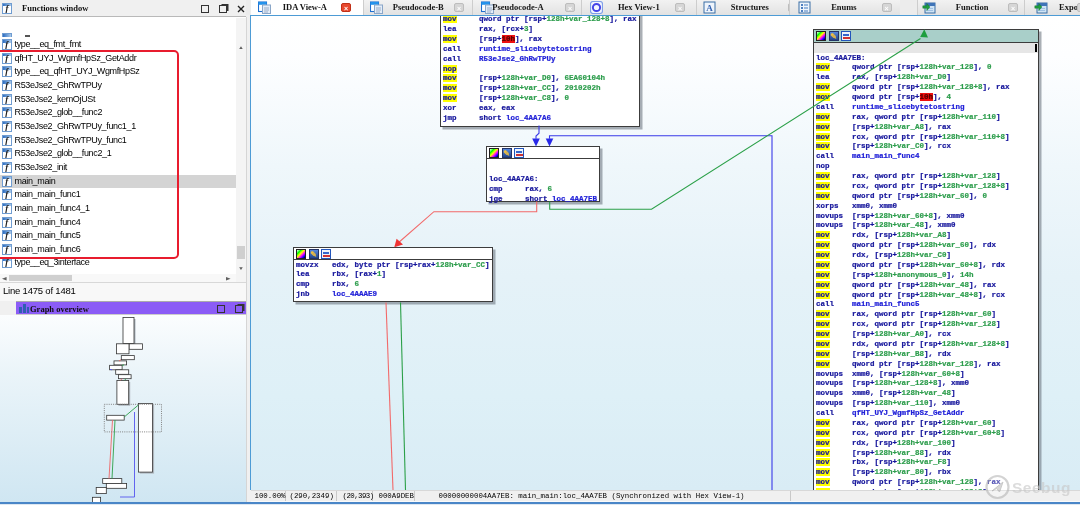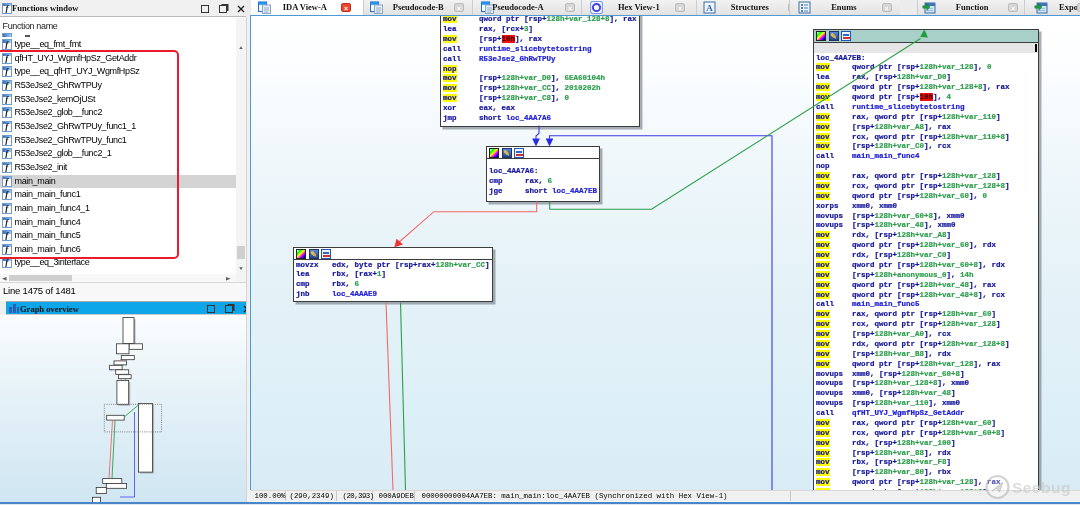--- a/index.html
+++ b/index.html
@@ -33,21 +33,21 @@
 #redbox { left:-20px; top:50px; width:198.5px; height:208.5px; border:2px solid #e81c2e;
   border-radius:5px; background:transparent; z-index:5; }
 
 .sbv { left:236px; top:18px; width:10px; height:264px; background:#f4f4f4; }
 .sbh { left:0; top:273.5px; width:236px; height:8.5px; background:#f8f8f8; }
 .thumb { position:absolute; background:#cfcfcf; }
 .chev { position:absolute; color:#606060; font:6px/7px "Liberation Sans"; transform:scaleY(.8); }
 #linestat { left:0; top:282px; width:246px; height:19px; background:#f8f8f8;
   font:9.5px/15px "Liberation Sans"; color:#000; letter-spacing:-0.2px; padding-left:3px; }
 #gpanel { left:0; top:301px; width:246px; height:204px; background:#f0f0f0; }
-#gtitle { left:6px; top:0px; width:246px; height:13.5px; background:#0ea5e9;
+#gtitle { left:16px; top:0px; width:246px; height:13.5px; background:#8b5cf6;
   border-top:1px solid #ababab; border-bottom:1px solid #cccccc; }
 #gcanvas { left:0; top:14px; width:246px; height:190px;
   background:linear-gradient(180deg,#fbfdfe 0px,#eaf4f9 60px,#cfe6f2 190px); }
 
 
 #tabbar { left:246px; top:0; width:834px; height:15px; background:#ececec; }
 .tab { position:absolute; top:0; height:14.5px; }
 .tab.act { z-index:2;padding-left:16px; }
 .tlbl { position:absolute; top:0; text-align:center; font:bold 8.5px/14.5px "Liberation Serif",serif;
   color:#151515; letter-spacing:0; white-space:nowrap; }
@@ -80,29 +80,28 @@
 
 #wmark { left:972px; top:472px; width:108px; height:32px; z-index:9; opacity:.62; }
 </style></head>
 <body>
 
 <div id="fpanel" class="abs">
   <div id="ftitle" class="abs">
     <span class="fic" style="left:2px;top:2.5px">
         <b>f</b>
       </span>
-    <span class="ptitle abs" style="left:12px;top:0">Functions window</span>
+    <span class="ptitle abs" style="left:22px;top:0">Functions window</span>
     <span class="wbtn" style="left:201px;border:1.5px solid #333"></span>
     <span class="wbtn" style="left:219px;border:1px solid #333;box-shadow:2px -1.5px 0 -0.5px #333"></span>
     <svg class="wbtn" style="left:237px" width="8" height="8">
         <path d="M1 1 L7 7 M7 1 L1 7" stroke="#222" stroke-width="1.4"></path>
       </svg>
   </div>
   <div id="flist" class="abs">
-    <div id="fhead" class="abs">Function name</div>
 
     <div class="abs" style="left:1.5px;top:15px;width:10px;height:4px;border:1px solid #6f9cd1;border-bottom:none;background:linear-gradient(90deg,#2f6fc2,#a8c8e8)"></div>
     <div class="abs" style="left:25px;top:17px;width:5px;height:1.5px;background:#555"></div>
     <div class="frow" style="top:20.0px">
         <span class="fic">
           <b>f</b>
         </span>
         <span class="fnm">type__eq_fmt_fmt</span>
       </div>
 <div class="frow" style="top:33.6px">
@@ -366,21 +365,21 @@
   <div class="node" style="left:189px;top:-16px;width:199.5px;height:126.5px;border-top:none">
     <div class="code" style="position:absolute;left:2px;top:15.2px"><div class="cl"><i class="y">mov</i>     qword ptr [rsp+<i class="g">128h+var_128+8</i>], rax</div><div class="cl">lea     rax, [rcx+<i class="g">3</i>]</div><div class="cl"><i class="y">mov</i>     [rsp+<i class="r">10h</i>], rax</div><div class="cl">call    <i class="b">runtime_slicebytetostring</i></div><div class="cl">call    <i class="b">R53eJse2_GhRwTPUy</i></div><div class="cl"><i class="y">nop</i>     </div><div class="cl"><i class="y">mov</i>     [rsp+<i class="g">128h+var_D0</i>], <i class="g">6EA60104h</i></div><div class="cl"><i class="y">mov</i>     [rsp+<i class="g">128h+var_CC</i>], <i class="g">2010202h</i></div><div class="cl"><i class="y">mov</i>     [rsp+<i class="g">128h+var_C8</i>], <i class="g">0</i></div><div class="cl">xor     eax, eax</div><div class="cl">jmp     short <i class="b">loc_4AA7A6</i></div></div>
   </div>
 
   <div class="node" style="left:235px;top:130px;width:113.5px;height:55.5px">
     <div class="nh">
         <span class="ni i1"></span>
         <span class="ni i2">✎</span>
         <span class="ni i3"></span>
       </div>
-    <div class="code" style="position:absolute;left:2px;top:10px"><div class="cl">&nbsp;</div><div class="cl">loc_4AA7A6:</div><div class="cl">cmp     rax, <i class="g">6</i></div><div class="cl">jge     short <i class="b">loc_4AA7EB</i></div></div>
+    <div class="code" style="position:absolute;left:2px;top:18px"><div class="cl">&nbsp;</div><div class="cl">loc_4AA7A6:</div><div class="cl">cmp     rax, <i class="g">6</i></div><div class="cl">jge     short <i class="b">loc_4AA7EB</i></div></div>
   </div>
 
   <div class="node" style="left:42px;top:231px;width:199.5px;height:54.5px">
     <div class="nh">
         <span class="ni i1"></span>
         <span class="ni i2">✎</span>
         <span class="ni i3"></span>
       </div>
     <div class="code" style="position:absolute;left:2px;top:12.5px"><div class="cl">movzx   edx, byte ptr [rsp+rax+<i class="g">128h+var_CC</i>]</div><div class="cl">lea     rbx, [rax+<i class="g">1</i>]</div><div class="cl">cmp     rbx, <i class="g">6</i></div><div class="cl">jnb     <i class="b">loc_4AAAE9</i></div></div>
   </div>
@@ -411,21 +410,21 @@
 <polygon points="673.3,14.2 669.2,22 677,22.6" fill="#1e9e3e"></polygon>
 </svg>
 </div>
 <div id="gviewL" class="abs"></div>
 
 <div id="statusbar" class="abs">
   <span class="ssec" style="left:2px;width:32.5px;padding-left:1.5px">100.00%</span>
   <span class="ssec" style="left:32.5px;width:53px">(290,2349)</span>
   <span class="ssec" style="left:85.5px;width:36px;letter-spacing:-0.55px">(20,393)</span>
   <span class="ssec" style="left:121.5px;width:42px">000A9DEB</span>
-  <span class="ssec" style="left:163.5px;width:376px;padding-left:7px">00000000004AA7EB: main_main:loc_4AA7EB (Synchronized with Hex View-1)</span>
+  <span class="ssec" style="left:163.5px;width:376px;padding-left:24px">00000000004AA7EB: main_main:loc_4AA7EB (Synchronized with Hex View-1)</span>
 </div>
 <div id="botstrip2" class="abs"></div>
 <div id="botstrip" class="abs"></div>
 
 <div id="wmark" class="abs">
   <svg width="108" height="32">
     <circle cx="25.5" cy="15" r="11" fill="#ffffff" fill-opacity=".45" stroke="#b9b9b9" stroke-width="2.2"></circle>
     <path d="M20 19 L31 10 L27.5 20 L24.5 16.5 Z" fill="#c0c0c0" stroke="#a8a8a8" stroke-width="1"></path>
     <text x="40" y="20.5" font-family="Liberation Sans" font-size="15.5" font-weight="bold" fill="#c8c8c8" letter-spacing="0.5">Seebug</text>
   </svg>

